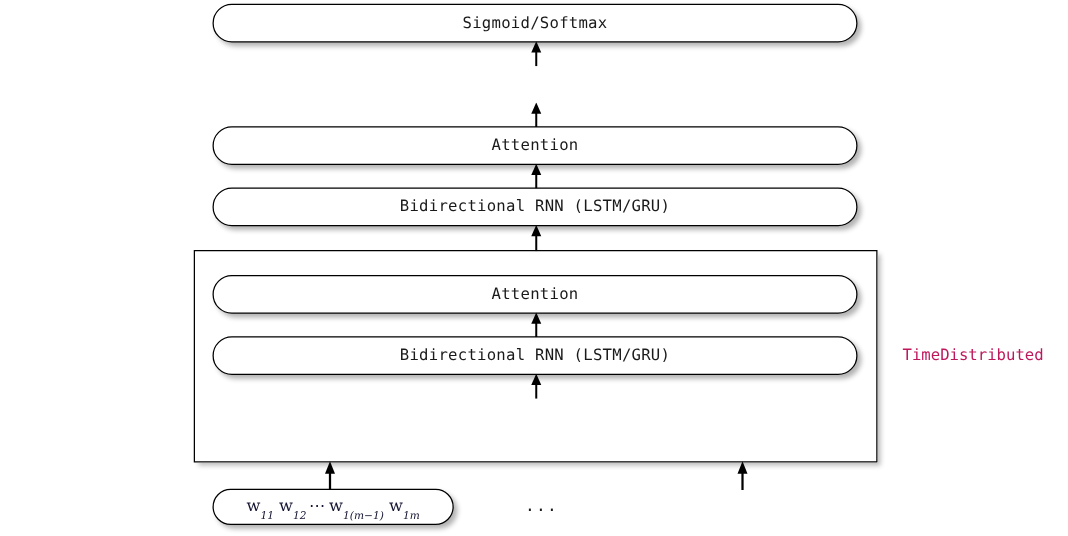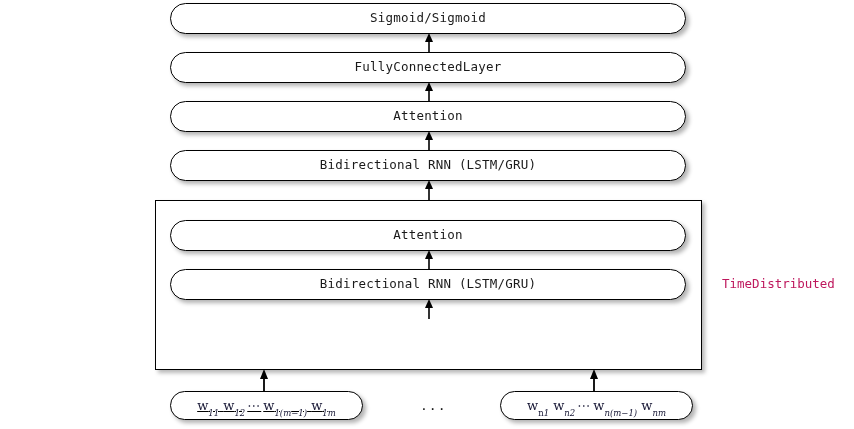--- a/index.html
+++ b/index.html
@@ -104,33 +104,30 @@
     line-height: 1;
     white-space: nowrap;
   }
 </style>
 </head>
 <body>
 
 <div id="canvas">
 
   <div class="layer-box" style="left:170px; top:3px; width:516px; height:31px;">
-    <span class="layer-label">Sigmoid/Sigmoid</span>
+    <span class="layer-label">Sigmoid/Softmax</span>
   </div>
 
   <div class="arrow" style="left:422px; top:33px; width:14px; height:20px;">
     <svg width="14" height="20" viewBox="0 0 14 20">
       <line x1="7" y1="20" x2="7" y2="5" stroke="#000000" stroke-width="1.6"></line>
       <polygon points="7,0 3,9 11,9" fill="#000000"></polygon>
     </svg>
   </div>
 
-  <div class="layer-box" style="left:170px; top:52px; width:516px; height:31px;">
-    <span class="layer-label">FullyConnectedLayer</span>
-  </div>
 
   <div class="arrow" style="left:422px; top:82px; width:14px; height:20px;">
     <svg width="14" height="20" viewBox="0 0 14 20">
       <line x1="7" y1="20" x2="7" y2="5" stroke="#000000" stroke-width="1.6"></line>
       <polygon points="7,0 3,9 11,9" fill="#000000"></polygon>
     </svg>
   </div>
 
   <div class="layer-box" style="left:170px; top:101px; width:516px; height:31px;">
     <span class="layer-label">Attention</span>
@@ -181,34 +178,29 @@
 
   <div class="td-caption" style="left:722px; top:278px;">TimeDistributed</div>
 
   <div class="arrow" style="left:257px; top:369px; width:14px; height:23px;">
     <svg width="14" height="23" viewBox="0 0 14 23">
       <line x1="7" y1="23" x2="7" y2="5" stroke="#000000" stroke-width="1.8"></line>
       <polygon points="7,0 3,10 11,10" fill="#000000"></polygon>
     </svg>
   </div>
 
-  <div class="word-box" style="left:170px; top:391px; width:193px; height:29px;text-decoration:underline;">
+  <div class="word-box" style="left:170px; top:391px; width:193px; height:29px;">
     <span class="word-math">
       <span class="upr">w</span><sub>11</sub>&nbsp;<span class="upr">w</span><sub>12</sub><span class="sep">⋯</span><span class="upr">w</span><sub>1(<i>m</i>−1)</sub>&nbsp;<span class="upr">w</span><sub>1<i>m</i></sub>
     </span>
   </div>
 
   <div class="mid-ellipsis" style="left:420px; top:399px;">...</div>
 
   <div class="arrow" style="left:587px; top:369px; width:14px; height:23px;">
     <svg width="14" height="23" viewBox="0 0 14 23">
       <line x1="7" y1="23" x2="7" y2="5" stroke="#000000" stroke-width="1.8"></line>
       <polygon points="7,0 3,10 11,10" fill="#000000"></polygon>
     </svg>
   </div>
 
-  <div class="word-box" style="left:500px; top:391px; width:193px; height:29px;">
-    <span class="word-math">
-      <span class="upr">w</span><sub><span class="upr">n</span>1</sub>&nbsp;<span class="upr">w</span><sub><i>n</i>2</sub><span class="sep">⋯</span><span class="upr">w</span><sub><i>n</i>(<i>m</i>−1)</sub>&nbsp;<span class="upr">w</span><sub><i>nm</i></sub>
-    </span>
-  </div>
 
 </div>
 
 </body></html>

